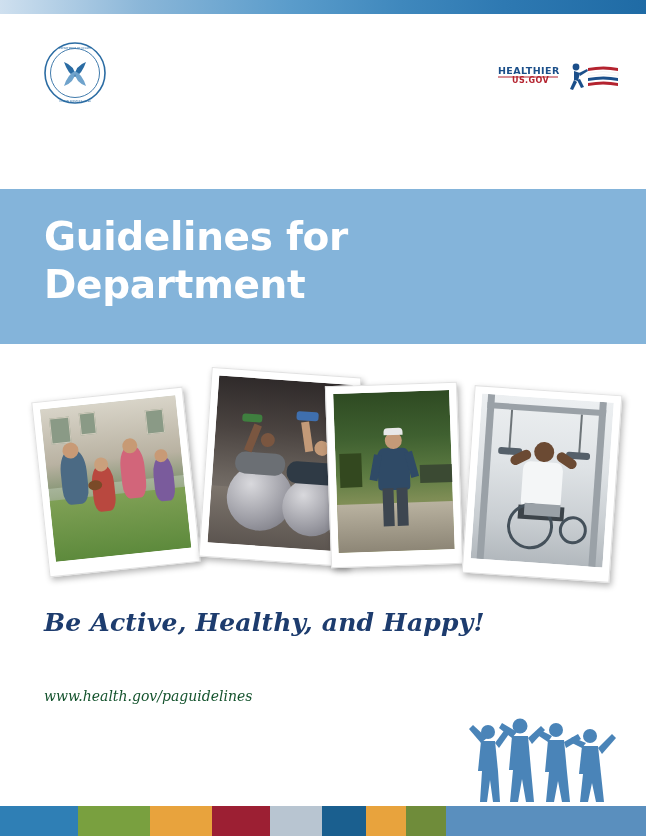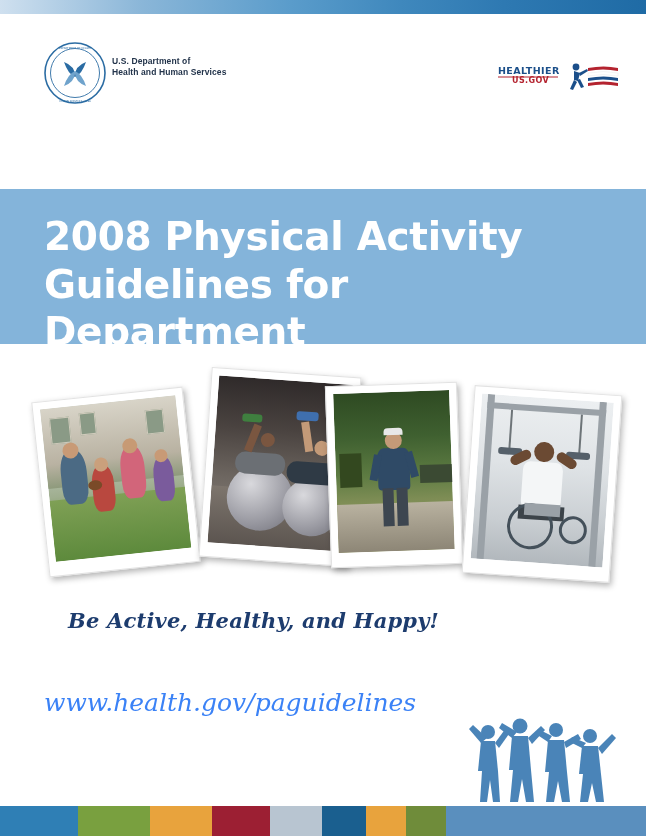--- a/index.html
+++ b/index.html
@@ -118,32 +118,31 @@
   .p4 .head { position:absolute; border-radius:50%; background:#6b4a33; }
   .p4 .chair { position:absolute; background:#3c4349; }
   .p4 .wheel { position:absolute; border-radius:50%; border:3px solid #44505a; }
 
   
   .tagline {
     position: absolute; left: 44px; top: 608px;
     width: 560px;
     font-family: "DejaVu Serif", serif;
     font-style: italic;
-    font-size: 21px;
+    font-size: 25px;
     font-weight: bold;
     color: #1d3c6e;
     letter-spacing: 0.2px;
-    margin-left: 24px;
   }
   .url {
     position: absolute; left: 44px; top: 688px;
     font-family: "DejaVu Serif", serif;
     font-style: italic;
-    font-size: 25px;
-    color: #3b82f6;
+    font-size: 14px;
+    color: #14532d;
   }
 
   
   .silhouettes {
     position: absolute; right: 22px; bottom: 34px;
     width: 160px; height: 92px;
   }
 
   
   .bottom-bar {
@@ -172,24 +171,20 @@
         <circle cx="31" cy="31" r="24.5" fill="#ffffff" stroke="#2b6ca3" stroke-width="0.9"></circle>
         <path d="M20 20 q11 4 11 14 q0 -10 11 -14 q-4 12 -11 15 q-7 -3 -11 -15 z" fill="#2b6ca3"></path>
         <path d="M20 44 q11 -4 11 -14 q0 10 11 14 q-4 -12 -11 -15 q-7 3 -11 15 z" fill="#6fa3cc"></path>
         <g fill="#2b6ca3" font-family="DejaVu Sans, sans-serif" font-size="2.6">
           <text x="31" y="6.5" text-anchor="middle">DEPARTMENT OF HEALTH</text>
           <text x="31" y="59.5" text-anchor="middle">HUMAN SERVICES • USA</text>
         </g>
       </svg>
     </div>
 
-    <div class="hhs-text">
-      <div>U.S. Department of</div>
-      <div>Health and Human Services</div>
-    </div>
 
     <div class="healthier-logo">
       <svg viewBox="0 0 124 38" width="124" height="38">
         <text x="2" y="16" font-family="DejaVu Sans, sans-serif" font-size="9.5" font-weight="bold" fill="#1b4f8a" letter-spacing="0.4">HEALTHIER</text>
         <text x="16" y="25" font-family="DejaVu Sans, sans-serif" font-size="8" font-weight="bold" fill="#b4232f" letter-spacing="0.4">US.GOV</text>
         <path d="M2 19 h60" stroke="#b4232f" stroke-width="1.2"></path>
 
         <g fill="#1b4f8a">
           <circle cx="80" cy="9" r="3.4"></circle>
           <path d="M78 13 l6 2 l-2 8 l-4 -1 z"></path>
@@ -203,21 +198,20 @@
           <path d="M92 15 q16 -3 30 0 l0 3 q-15 -3 -30 0 z" fill="#ffffff" stroke="#dddddd" stroke-width="0.3"></path>
           <path d="M92 20 q16 -3 30 0 l0 3 q-15 -3 -30 0 z" fill="#1b4f8a"></path>
           <path d="M92 25 q16 -3 30 0 l0 3 q-15 -3 -30 0 z" fill="#b4232f"></path>
         </g>
       </svg>
     </div>
   </div>
 
   <div class="title-band">
     <div class="title">
-      <div>2008 Physical Activity</div>
       <div>Guidelines for Department</div>
     </div>
   </div>
 
   <div class="collage">
 
     <div class="photo p1">
       <div class="inner">
         <div class="sky"></div>
         <div class="house"></div>

